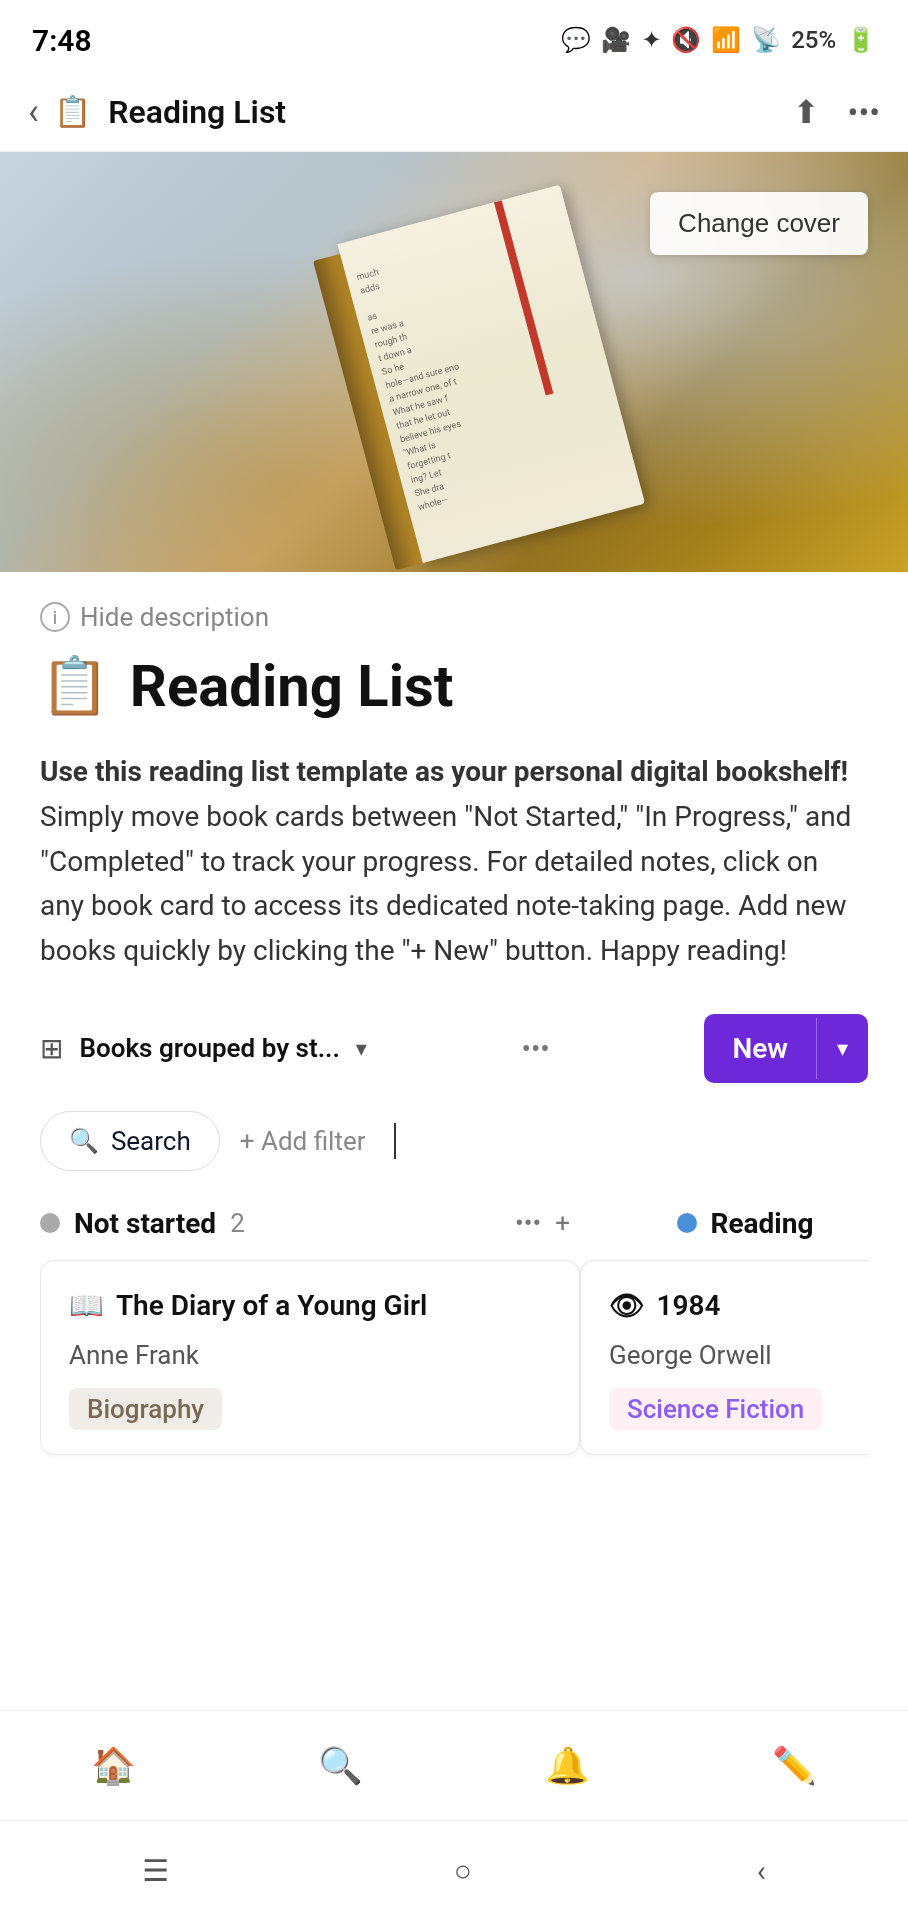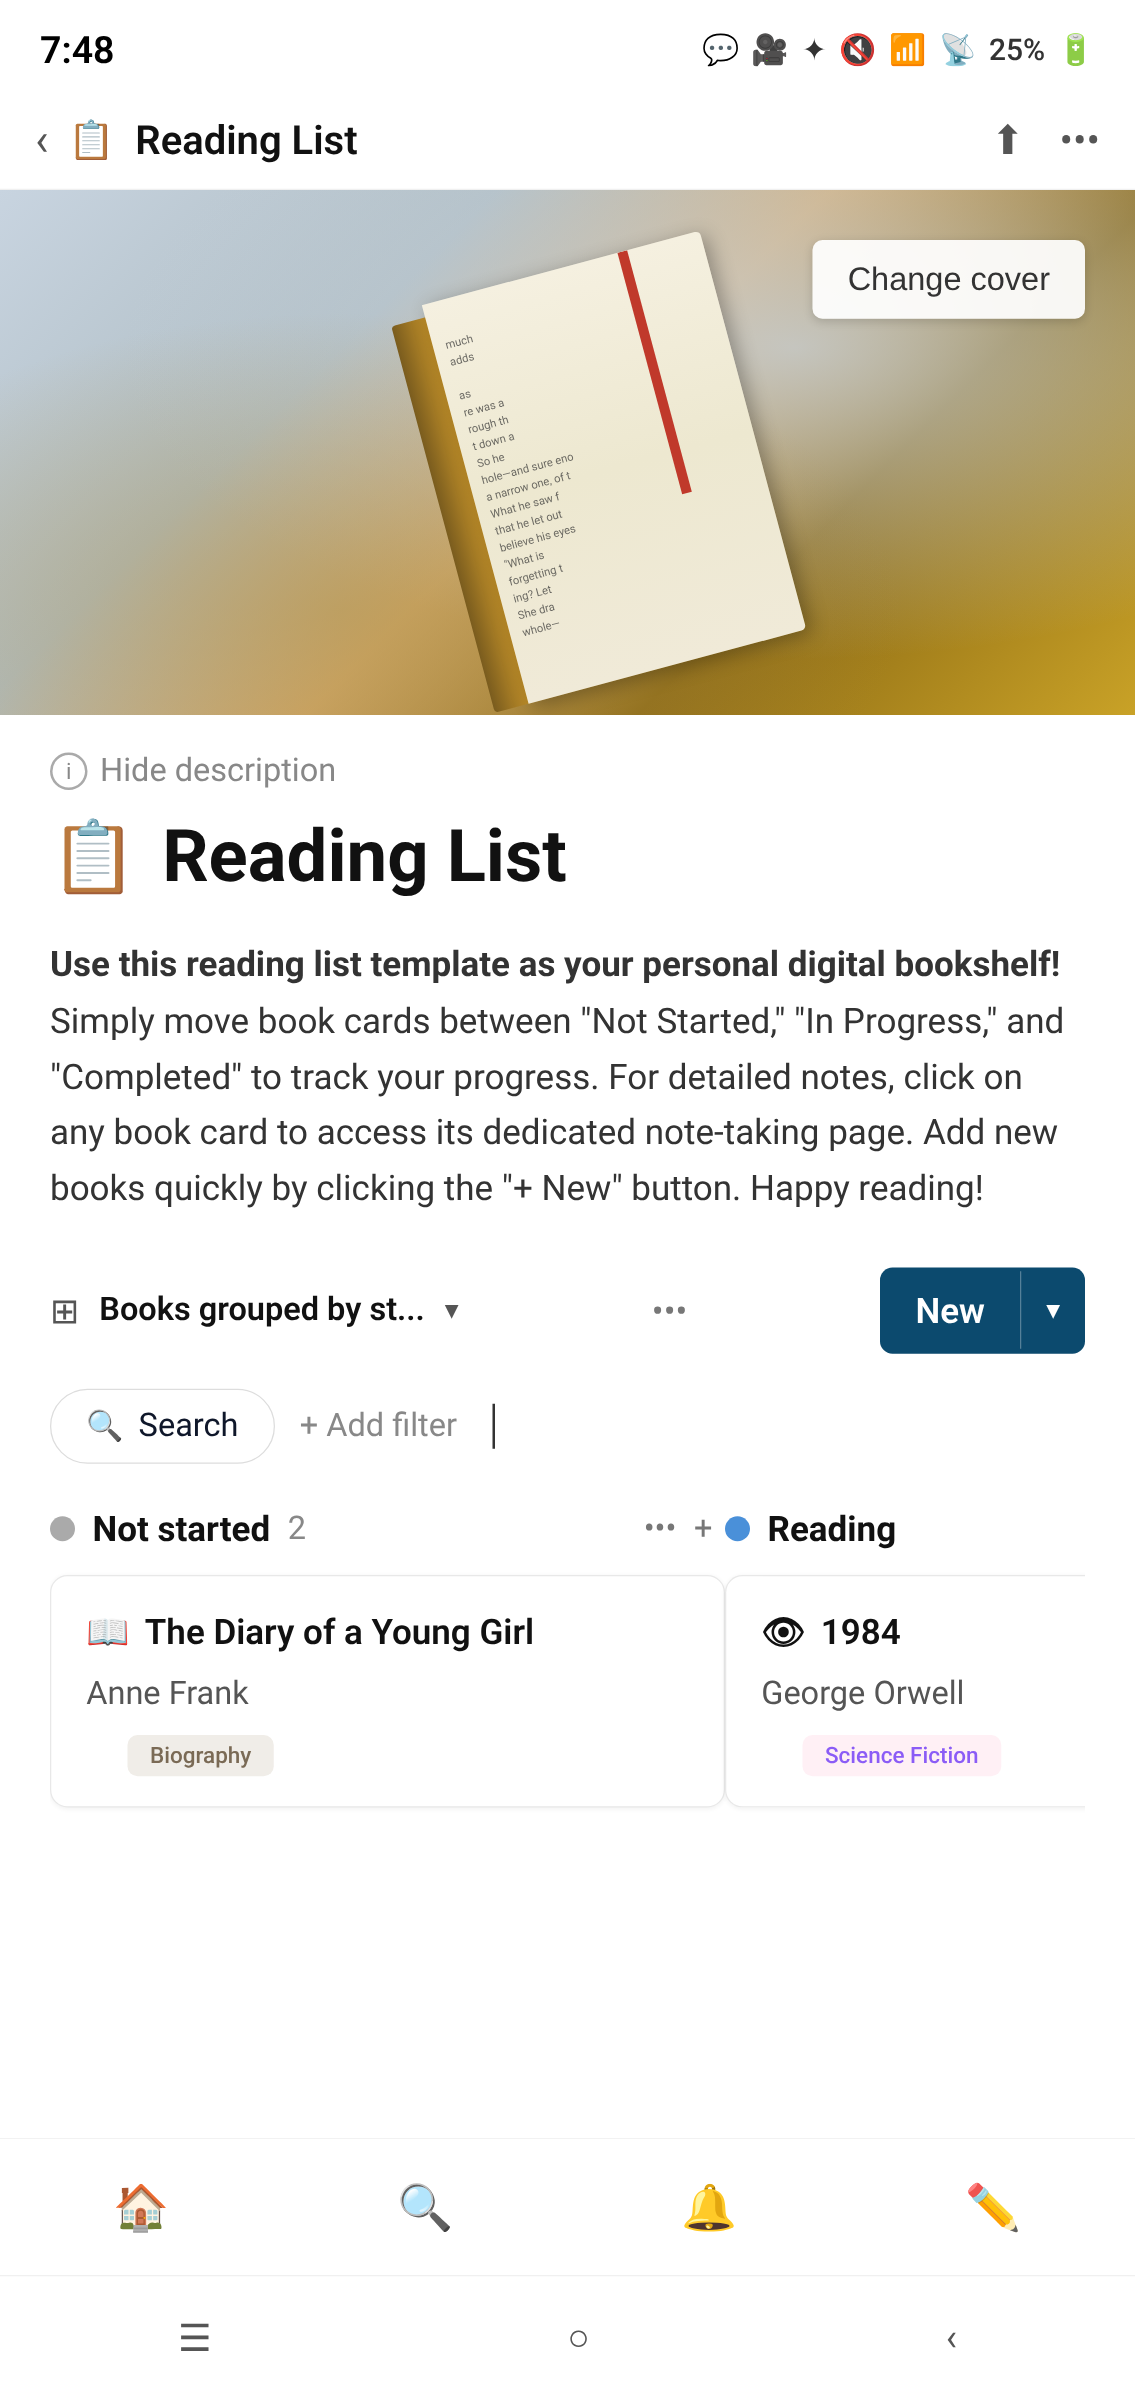--- a/index.html
+++ b/index.html
@@ -249,21 +249,21 @@
     .toolbar-dots {
       font-size: 28px;
       color: #777;
       cursor: pointer;
       padding: 0 16px;
     }
     .new-btn {
       display: flex;
       align-items: center;
       gap: 0;
-      background: #0c4a6e;
+      background: #6d28d9;
       border-radius: 10px;
       overflow: hidden;
     }
     .new-btn-label {
       color: #fff;
       font-size: 28px;
       font-weight: 600;
       padding: 18px 28px;
     }
     .new-btn-chevron {
@@ -329,20 +329,21 @@
     .kanban-col-side {
       width: 340px;
     }
 
     .col-header {
       display: flex;
       align-items: center;
       gap: 14px;
       margin-bottom: 20px;
       padding-right: 10px;
+      justify-content: center;
     }
     .col-status-dot {
       width: 20px;
       height: 20px;
       border-radius: 50%;
       background: #aaa;
     }
     .col-status-dot.reading {
       background: #4a90d9;
     }
@@ -387,23 +388,22 @@
       font-size: 26px;
       color: #555;
       margin-bottom: 18px;
     }
     .book-tag {
       display: inline-block;
       background: #f0ede8;
       color: #7a6a55;
       border-radius: 8px;
       padding: 6px 18px;
-      font-size: 18px;
+      font-size: 26px;
       font-weight: 500;
-      margin-left: 33px;
     }
     .book-tag.scifi {
       background: #fff0f5;
       color: #8b5cf6;
     }
 
     
     .kanban-col-side .book-card {
       border-right: none;
       border-radius: 14px 0 0 14px;

